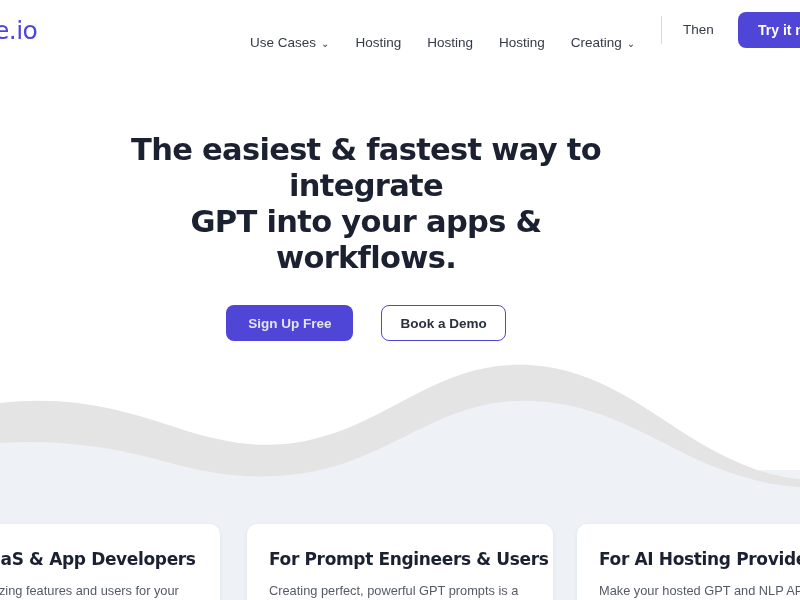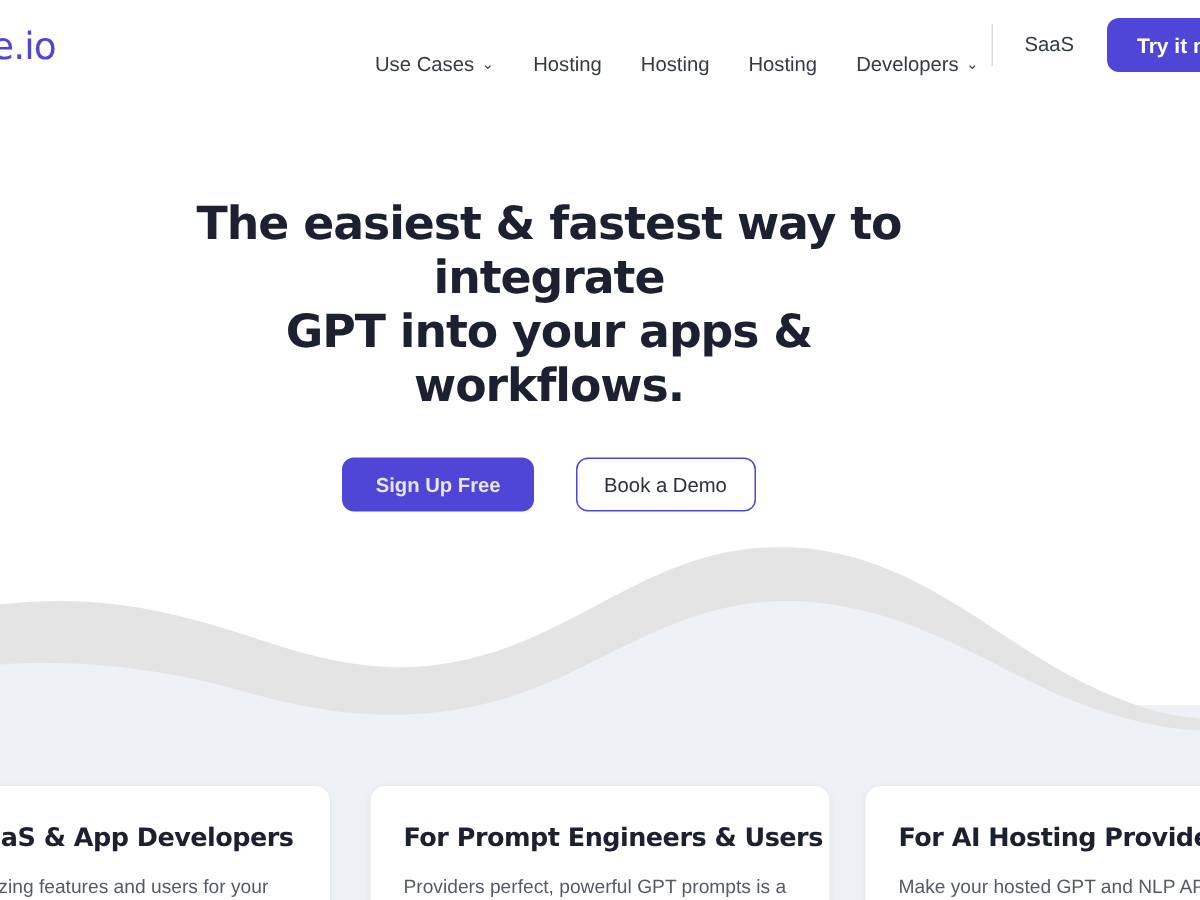--- a/index.html
+++ b/index.html
@@ -171,21 +171,21 @@
   }
 
   #demo-btn {
     height: 36px;
     padding: 0 18px;
     border: 1.5px solid #4f46d8;
     border-radius: 8px;
     background: #ffffff;
     color: #2b3040;
     font-size: 13.5px;
-    font-weight: 400;
+    font-weight: 700;
     cursor: pointer;
     font-family: "Liberation Sans", sans-serif;
   }
 
   
   #wave-wrap {
     position: absolute;
     left: 0;
     top: 355px;
     width: 800px;
@@ -267,29 +267,29 @@
 
       <span class="nav-link">
         <span>Hosting</span>
       </span>
 
       <span class="nav-link">
         <span>Hosting</span>
       </span>
 
       <span class="nav-link">
-        <span>Developers</span>
+        <span>Creating</span>
         <span class="chev">⌄</span>
       </span>
 
     </nav>
 
     <div id="nav-divider"></div>
 
-    <a id="login-link">SaaS</a>
+    <a id="login-link">Then</a>
 
     <button id="cta-try">Try it now</button>
 
   </header>
 
   <section id="hero">
 
     <h1 id="hero-title">
       <span>The easiest &amp; fastest way to integrate</span><br>
       <span>GPT into your apps &amp; workflows.</span>
@@ -316,21 +316,21 @@
 
   <section id="cards">
 
     <article class="card" id="card-0">
       <h3 class="card-title">For SaaS &amp; App Developers</h3>
       <p class="card-body">Build amazing features and users for your SaaS app, and wow</p>
     </article>
 
     <article class="card" id="card-1">
       <h3 class="card-title">For Prompt Engineers &amp; Users</h3>
-      <p class="card-body">Providers perfect, powerful GPT prompts is a</p>
+      <p class="card-body">Creating perfect, powerful GPT prompts is a</p>
     </article>
 
     <article class="card" id="card-2">
       <h3 class="card-title">For AI Hosting Providers</h3>
       <p class="card-body">Make your hosted GPT and NLP APIs</p>
     </article>
 
   </section>
 
 </div>

